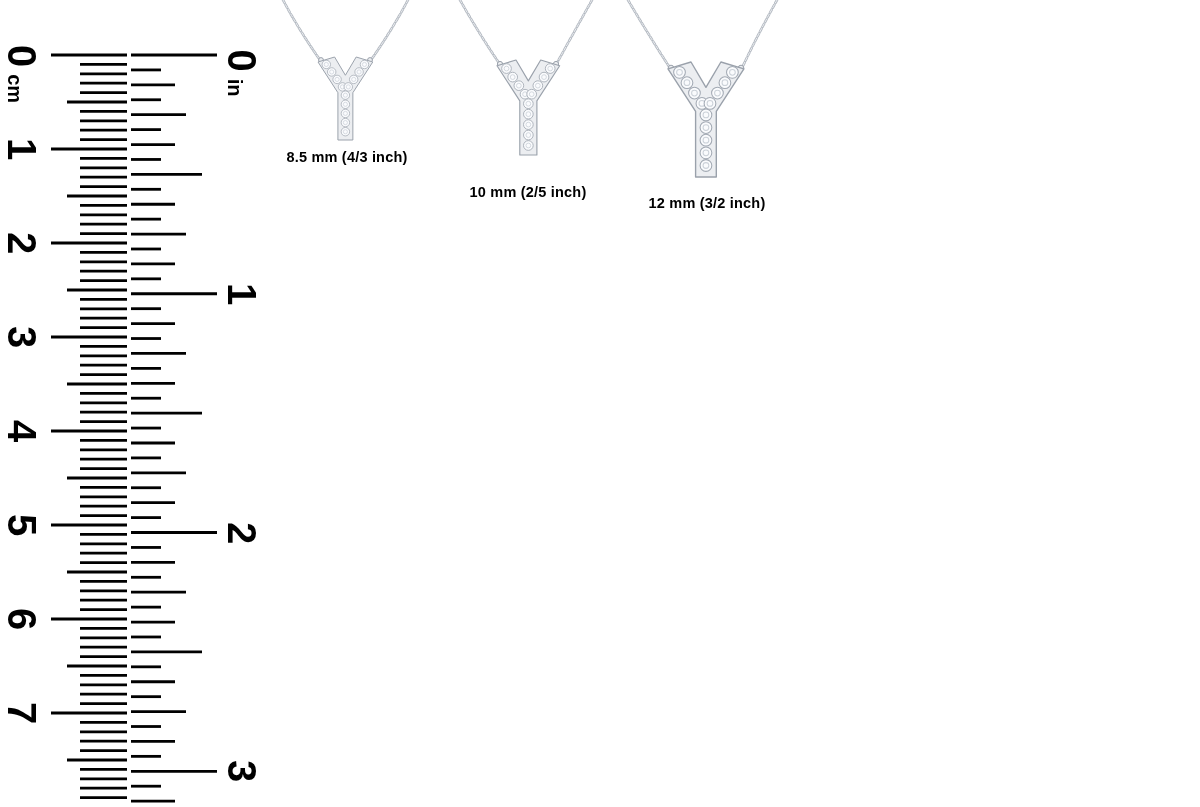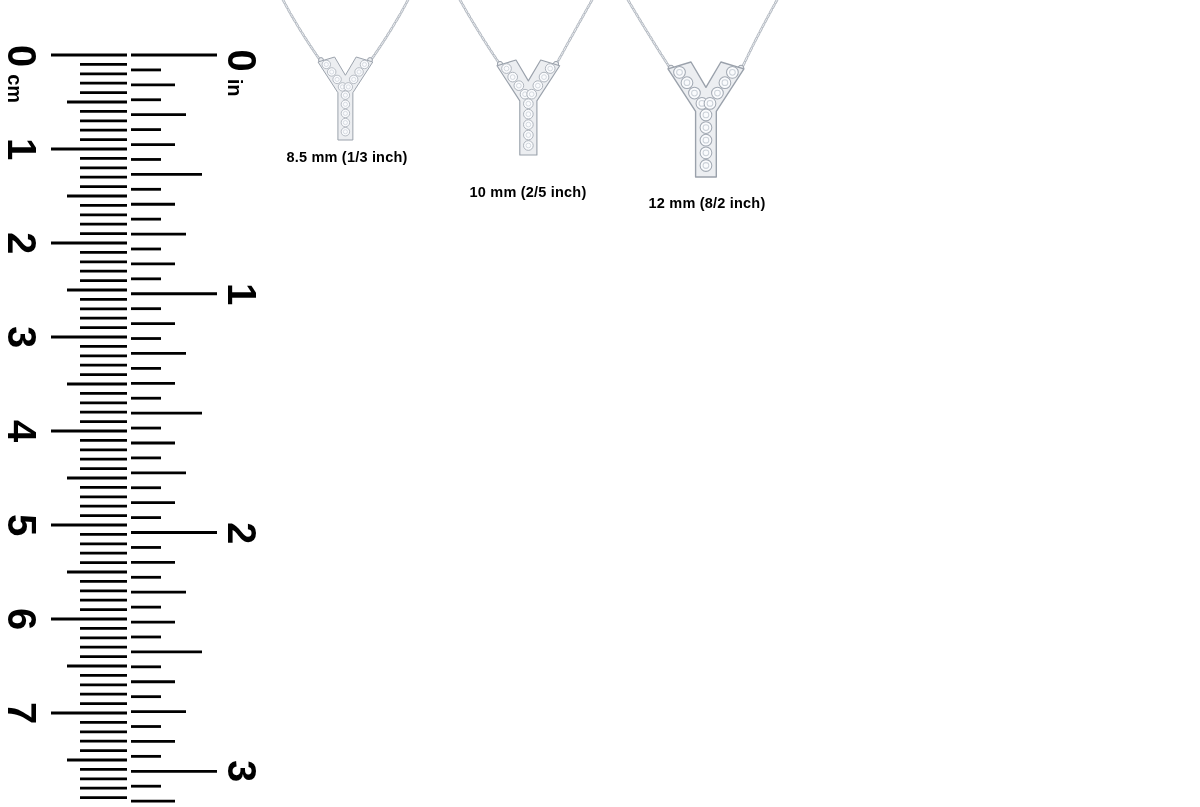--- a/index.html
+++ b/index.html
@@ -245,21 +245,21 @@
     <svg width="140" height="148" viewBox="0 0 140 148">
       <path class="chain-path" d="M7,0 Q23,30 44,60"></path>
       <path class="chain-core" d="M7,0 Q23,30 44,60"></path>
       <path class="chain-path" d="M132,0 Q116,30 95,60"></path>
       <path class="chain-core" d="M132,0 Q116,30 95,60"></path>
       <circle class="chain-end" cx="45" cy="60" r="2.4"></circle>
       <circle class="chain-end" cx="94" cy="60" r="2.4"></circle>
       <use href="#yletter" transform="translate(42,57) scale(0.83)"></use>
     </svg>
   </div>
-  <div class="pendant-label" style="left:347px;top:157px">8.5 mm (1/3 inch)</div>
+  <div class="pendant-label" style="left:347px;top:157px">8.5 mm (4/3 inch)</div>
 
   <div class="pendant" style="left:452px;top:0;width:150px;height:162px">
     <svg width="150" height="162" viewBox="0 0 150 162">
       <path class="chain-path" d="M8,0 Q26,32 47,63"></path>
       <path class="chain-core" d="M8,0 Q26,32 47,63"></path>
       <path class="chain-path" d="M140,0 Q122,32 105,63"></path>
       <path class="chain-core" d="M140,0 Q122,32 105,63"></path>
       <circle class="chain-end" cx="48" cy="64" r="2.6"></circle>
       <circle class="chain-end" cx="104" cy="64" r="2.6"></circle>
       <use href="#yletter" transform="translate(45,60) scale(0.95)"></use>
@@ -271,15 +271,15 @@
     <svg width="164" height="184" viewBox="0 0 164 184">
       <path class="chain-path" d="M8,0 Q28,34 50,68"></path>
       <path class="chain-core" d="M8,0 Q28,34 50,68"></path>
       <path class="chain-path" d="M157,0 Q138,34 122,68"></path>
       <path class="chain-core" d="M157,0 Q138,34 122,68"></path>
       <circle class="chain-end" cx="51" cy="68" r="2.8"></circle>
       <circle class="chain-end" cx="121" cy="68" r="2.8"></circle>
       <use href="#yletter" transform="translate(48,62) scale(1.15)"></use>
     </svg>
   </div>
-  <div class="pendant-label" style="left:707px;top:203px">12 mm (8/2 inch)</div>
+  <div class="pendant-label" style="left:707px;top:203px">12 mm (3/2 inch)</div>
 
 </div>
 
 </body></html>

